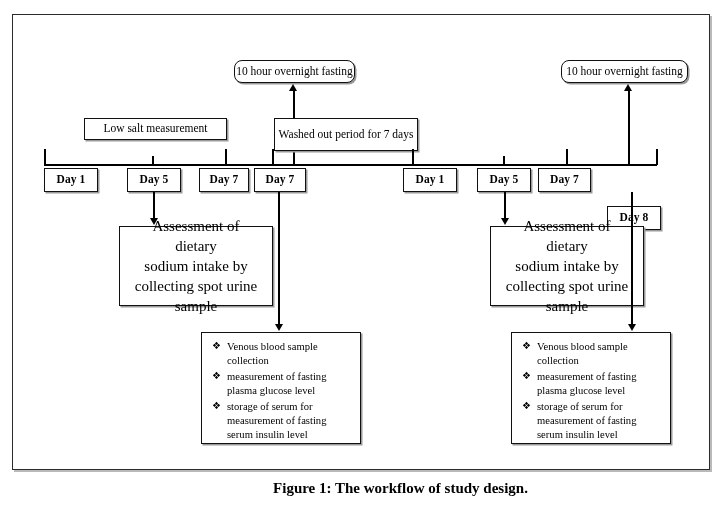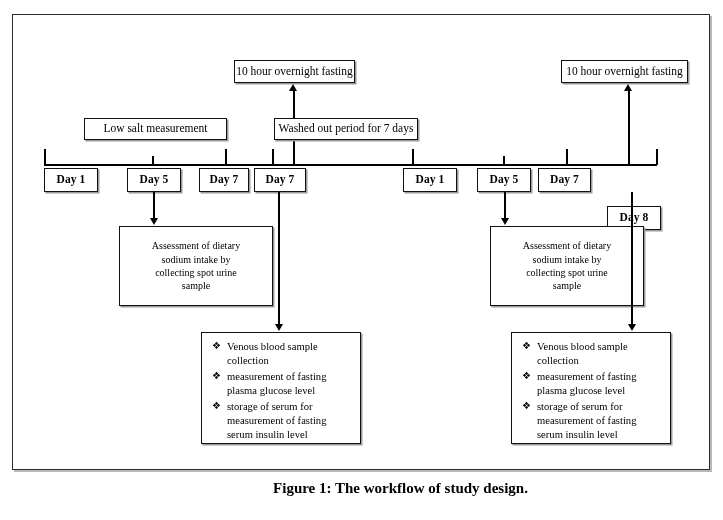--- a/index.html
+++ b/index.html
@@ -38,23 +38,23 @@
     box-shadow:1.5px 1.5px 0 0 #9a9a9a;
   }
   .daybox{
     font-size:11.5px;
     font-weight:700;
     letter-spacing:.1px;
   }
   .wide{
     font-size:11.5px;
   }
-  .fastbox{ font-size:11.5px; }
+  .fastbox{ font-size:11.5px;border-radius:8px; }
   .textbox{
-    font-size:10px;
+    font-size:15px;
     line-height:1.34;
     padding:3px 11px;
   }
   .bulletbox{
     display:block;
     padding:7px 8px 6px 10px;
     font-size:10.6px;
     line-height:1.36;
     text-align:left;
   }
@@ -111,21 +111,21 @@
       <span>10 hour overnight fasting</span>
     </div>
 
     <div class="vline" style="left:280px; top:75px; height:75px;"></div>
     <div class="arrow-up" style="left:276px; top:69px;"></div>
 
     <div class="box wide" style="left:71px; top:103px; width:143px; height:22px;">
       <span>Low  salt measurement</span>
     </div>
 
-    <div class="box wide" style="left:261px; top:103px; width:144px; height:22px;">
+    <div class="box wide" style="left:261px; top:103px; width:144px; height:33px;">
       <span>Washed out period for 7 days</span>
     </div>
 
     <div class="hline" style="left:31px; top:149px; width:613px;"></div>
 
     <div class="tick" style="left:31px; top:134px; height:16px;"></div>
     <div class="tick" style="left:139px; top:141px; height:9px;"></div>
     <div class="tick" style="left:212px; top:134px; height:16px;"></div>
     <div class="tick" style="left:259px; top:134px; height:16px;"></div>
 

